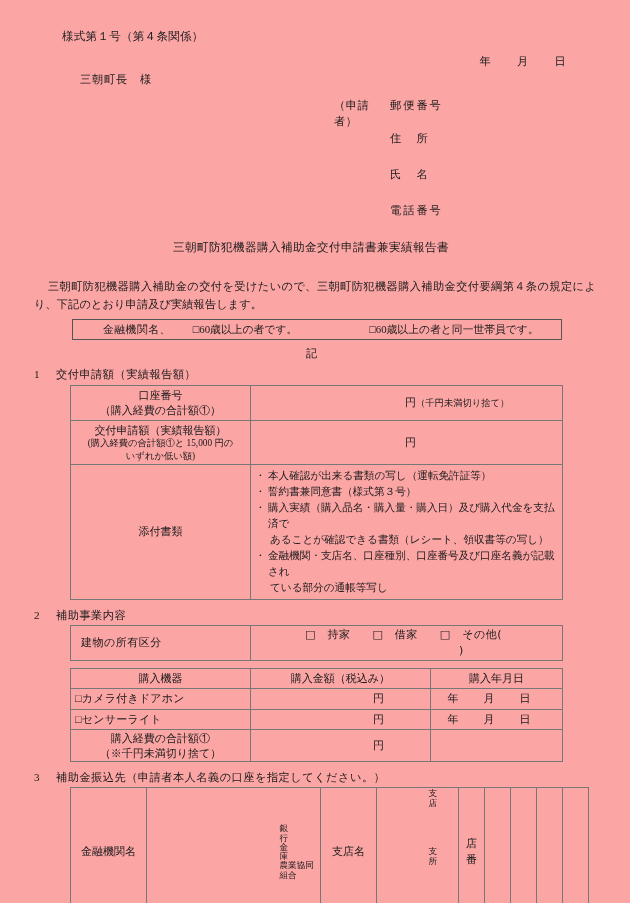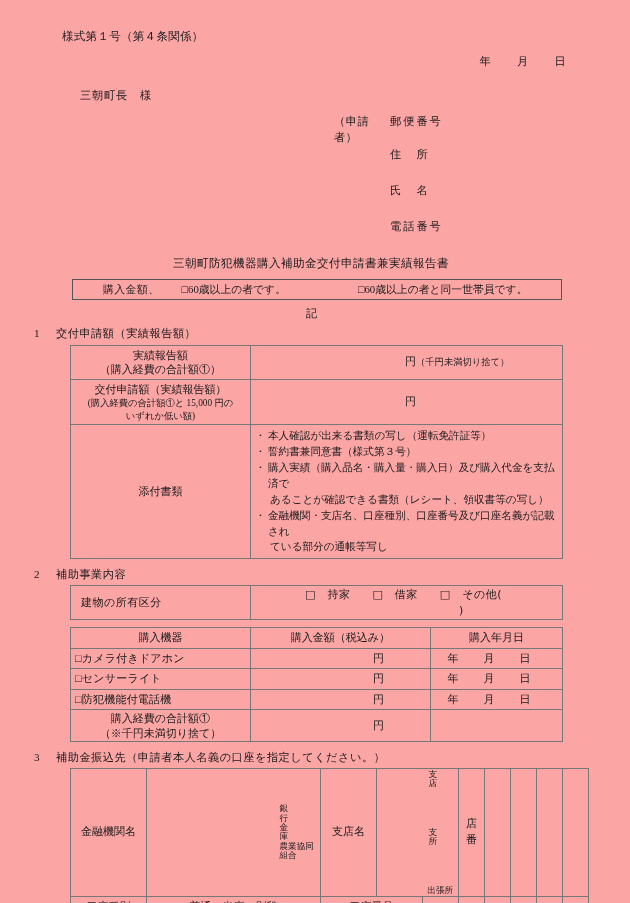--- a/index.html
+++ b/index.html
@@ -33,21 +33,21 @@
     margin-top: 8px;
     text-align: right;
     padding-right: 30px;
     letter-spacing: 0.3px;
   }
   .date-line span { display: inline-block; }
   .date-y { margin-right: 26px; }
   .date-m { margin-right: 26px; }
 
   .addressee {
-    margin-top: 18px;
+    margin-top: 2px;
     margin-left: 46px;
     letter-spacing: 0.8px;
   }
 
   .applicant-block {
     margin-top: 10px;
     margin-left: 300px;
     letter-spacing: 0.5px;
   }
   .applicant-line { display: flex; align-items: baseline; }
@@ -223,43 +223,46 @@
       <span class="applicant-lbl">氏　名</span>
     </div>
     <div class="applicant-line sp-top2">
       <span class="applicant-tag"></span>
       <span class="applicant-lbl">電話番号</span>
     </div>
   </div>
 
   <div class="doc-title">三朝町防犯機器購入補助金交付申請書兼実績報告書</div>
 
+  <div class="body-para">
+    <span class="ind">三朝町防犯機器購入補助金の交付を受けたいので、三朝町防犯機器購入補助金交付要綱第４条の規定によ</span><span>り、下記のとおり申請及び実績報告します。</span>
+  </div>
 
   <div class="applicant-bar">
-    <span class="seg1">購入金額、</span>
+    <span class="seg1">金融機関名、</span>
     <span class="seg2">□60歳以上の者です。</span>
     <span class="seg3">□60歳以上の者と同一世帯員です。</span>
   </div>
 
   <div class="ki">記</div>
 
   <div class="sec">
     <span class="num">1</span>
     <span>交付申請額（実績報告額）</span>
   </div>
 
   <table class="ft" id="t-amount">
     <colgroup>
         <col style="width:180px">
         <col style="width:312px">
       </colgroup>
     <tbody>
       <tr>
         <td class="amt-lbl">
-          <div>実績報告額</div>
+          <div>口座番号</div>
           <div>（購入経費の合計額①）</div>
         </td>
         <td class="amt-val">
           <span class="yen-pos">円</span><span class="small">（千円未満切り捨て）</span>
         </td>
       </tr>
       <tr>
         <td class="amt-lbl">
           <div>交付申請額（実績報告額）</div>
           <div class="small">(購入経費の合計額①と 15,000 円の</div>
@@ -321,31 +324,20 @@
         <td>
           <div class="ymd">
               <span>年</span>
               <span>月</span>
               <span>日</span>
             </div>
         </td>
       </tr>
       <tr>
         <td class="devname">□センサーライト</td>
-        <td class="yen">円</td>
-        <td>
-          <div class="ymd">
-              <span>年</span>
-              <span>月</span>
-              <span>日</span>
-            </div>
-        </td>
-      </tr>
-      <tr>
-        <td class="devname">□防犯機能付電話機</td>
         <td class="yen">円</td>
         <td>
           <div class="ymd">
               <span>年</span>
               <span>月</span>
               <span>日</span>
             </div>
         </td>
       </tr>
       <tr>

